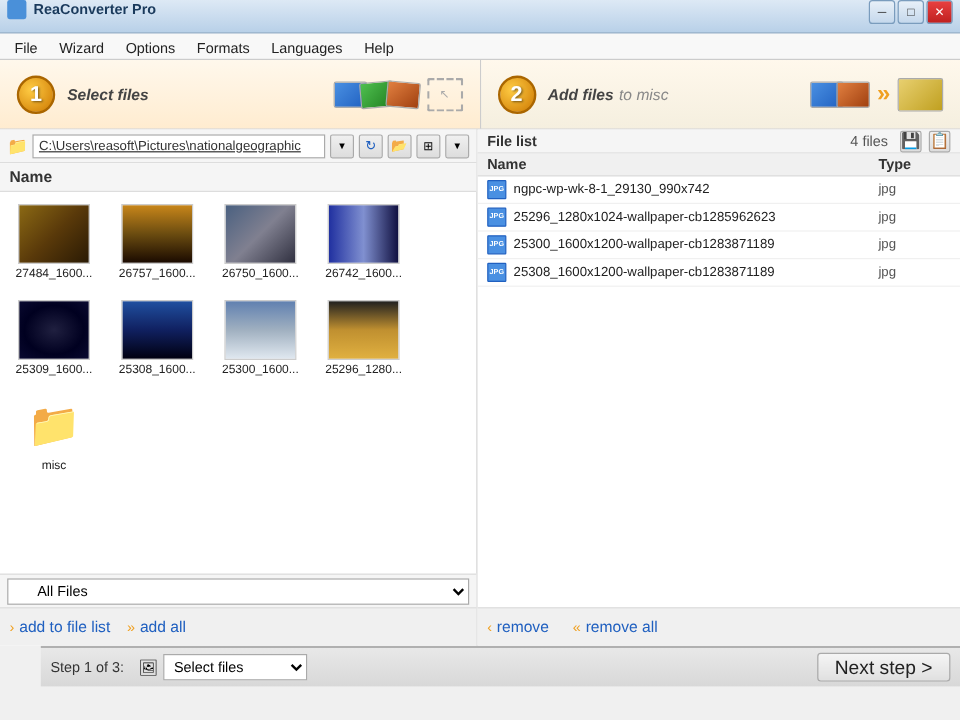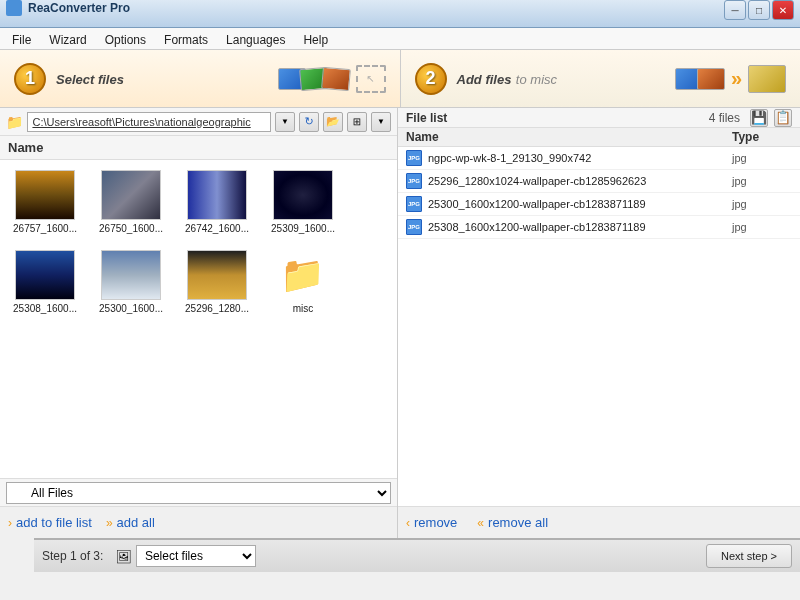--- a/index.html
+++ b/index.html
@@ -173,21 +173,21 @@
     #step-combo-wrapper { display: flex; align-items: center; gap: 4px; }
     .combo-icon { font-size: 13px; }
     #step-combo {
       height: 22px; border: 1px solid #aaa; font-size: 12px; background: white;
       padding: 0 4px; min-width: 120px;
     }
     #next-step-btn {
       margin-left: auto; padding: 4px 14px; height: 24px;
       background: linear-gradient(to bottom, #f5f5f5, #e0e0e0);
       border: 1px solid #aaa; border-radius: 3px; cursor: pointer;
-      font-size: 11px; color: #222; white-space: nowrap;
+      font-size: 16px; color: #222; white-space: nowrap;
     }
 
     
     .thumb-1 { background: linear-gradient(135deg, #8B6914, #5a3a0a, #2a1a04); }
     .thumb-2 { background: linear-gradient(to bottom, #c8861a, #6b4c10, #1a0a00); }
     .thumb-3 { background: linear-gradient(135deg, #4a6080, #808090, #303040); }
     .thumb-4 { background: linear-gradient(to right, #2030a0, #8090d0, #101040); }
     .thumb-5 { background: radial-gradient(ellipse at center, #202040 0%, #000020 60%, #0a0a30 100%); }
     .thumb-6 { background: linear-gradient(to bottom, #2050a0, #102060, #000010); }
     .thumb-7 { background: linear-gradient(to bottom, #6080b0, #a0b0c0, #e0e8f0); }
@@ -278,20 +278,24 @@
         </div>
     </div>
 
     <div class="col-header">
       <span>Name</span>
     </div>
 
     <div id="file-grid">
 
       <div class="file-item">
+        <div class="file-thumb thumb-1"></div>
+        <span class="file-label">27484_1600...</span>
+      </div>
+      <div class="file-item">
         <div class="file-thumb thumb-2"></div>
         <span class="file-label">26757_1600...</span>
       </div>
       <div class="file-item">
         <div class="file-thumb thumb-3"></div>
         <span class="file-label">26750_1600...</span>
       </div>
       <div class="file-item">
         <div class="file-thumb thumb-4"></div>
         <span class="file-label">26742_1600...</span>

